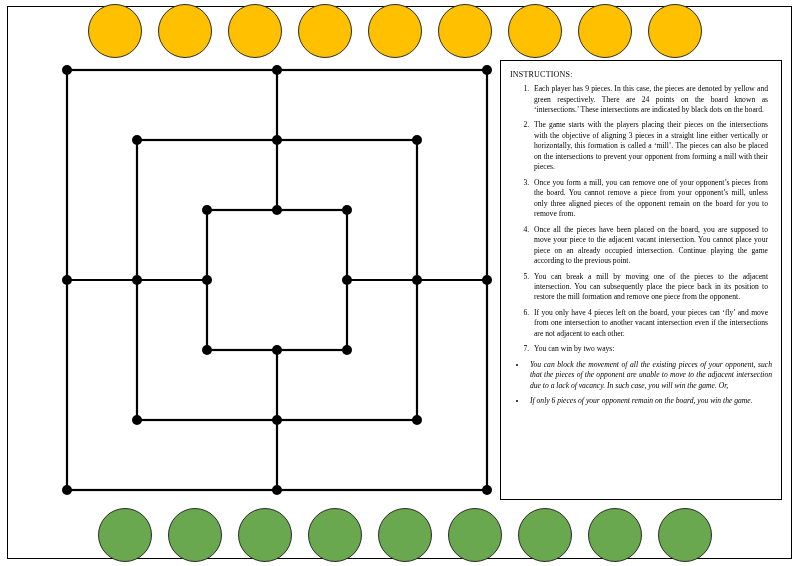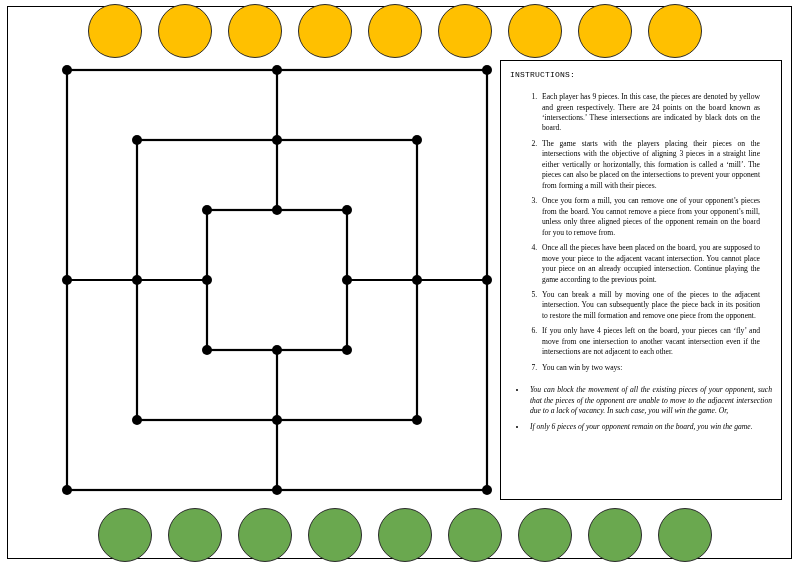--- a/index.html
+++ b/index.html
@@ -70,24 +70,23 @@
     font-size: 7.6px;
     line-height: 1.38;
     color: #000;
     text-align: justify;
     overflow: hidden;
   }
   #instructions .heading {
     font-size: 8px;
     margin-bottom: 2px;
     letter-spacing: 0.2px;
-    font-family: Liberation Mono, monospace;
   }
   ol.inst-list {
-    margin: 12px;
+    margin: 4px;
     padding-left: 17px;
     list-style-position: outside;
   }
   ol.inst-list > li {
     margin-bottom: 5px;
     padding-left: 3px;
   }
   ul.win-list {
     margin: 2px 0 0 0;
     padding-left: 17px;

